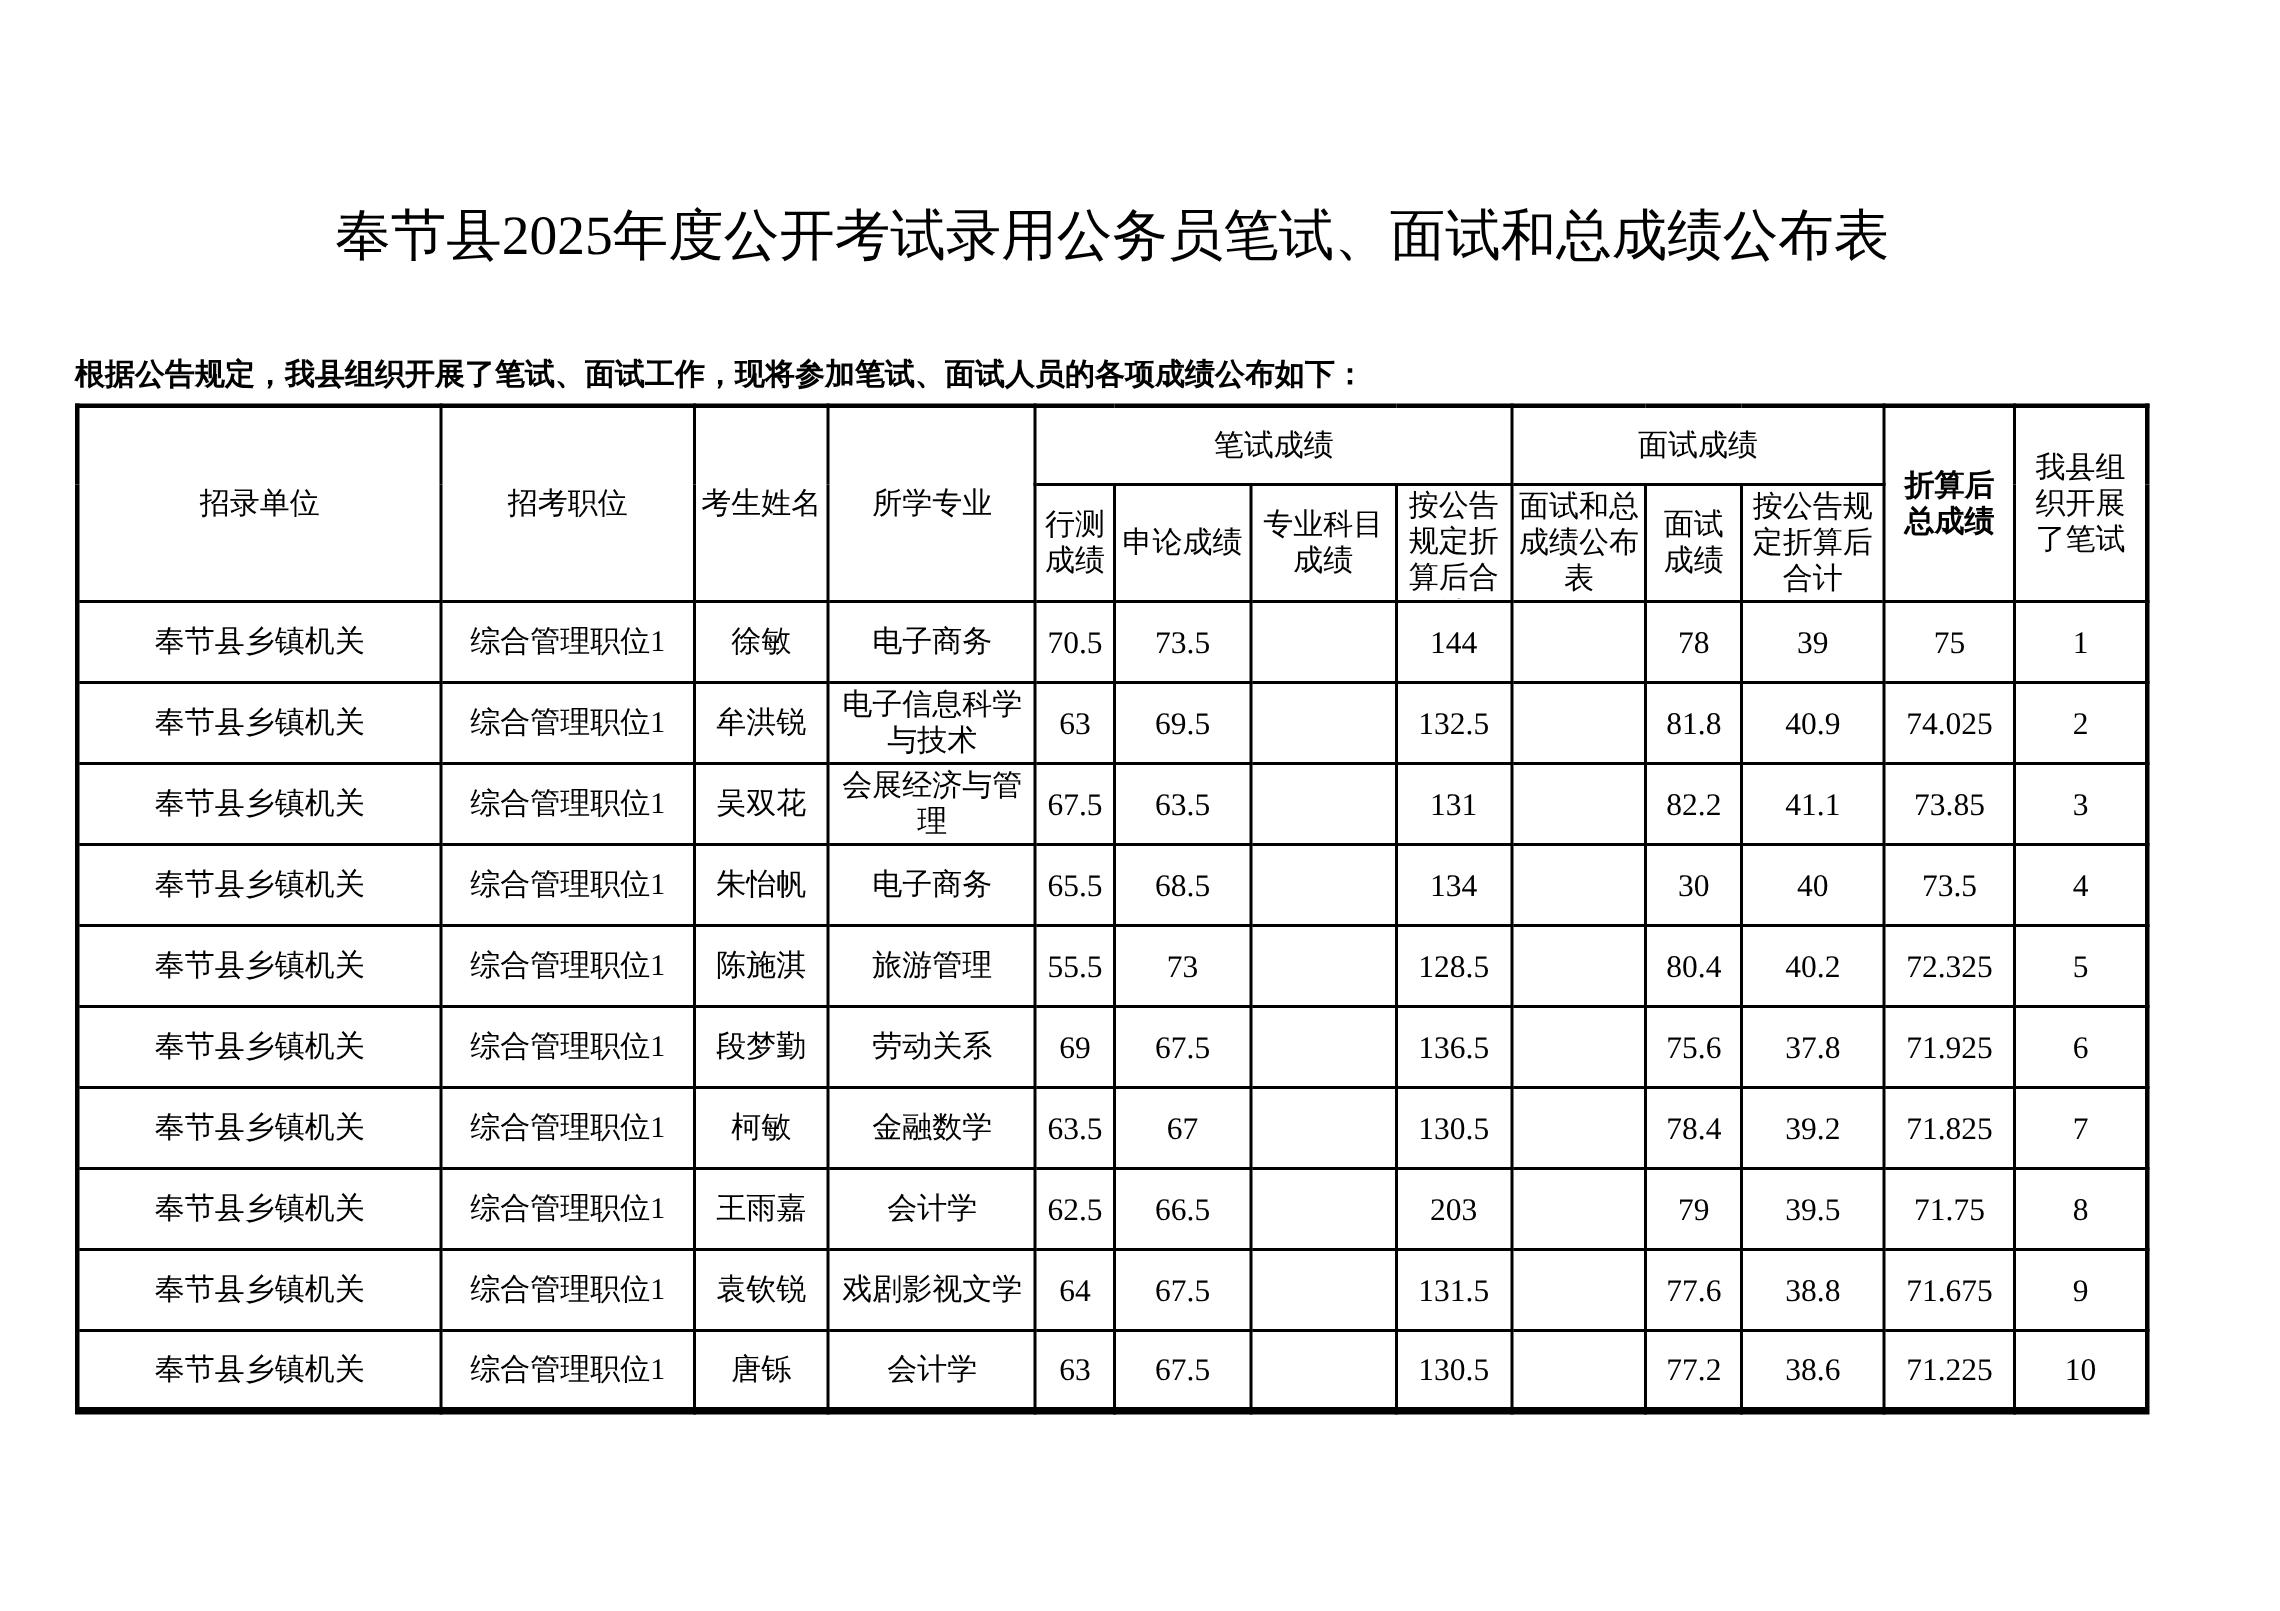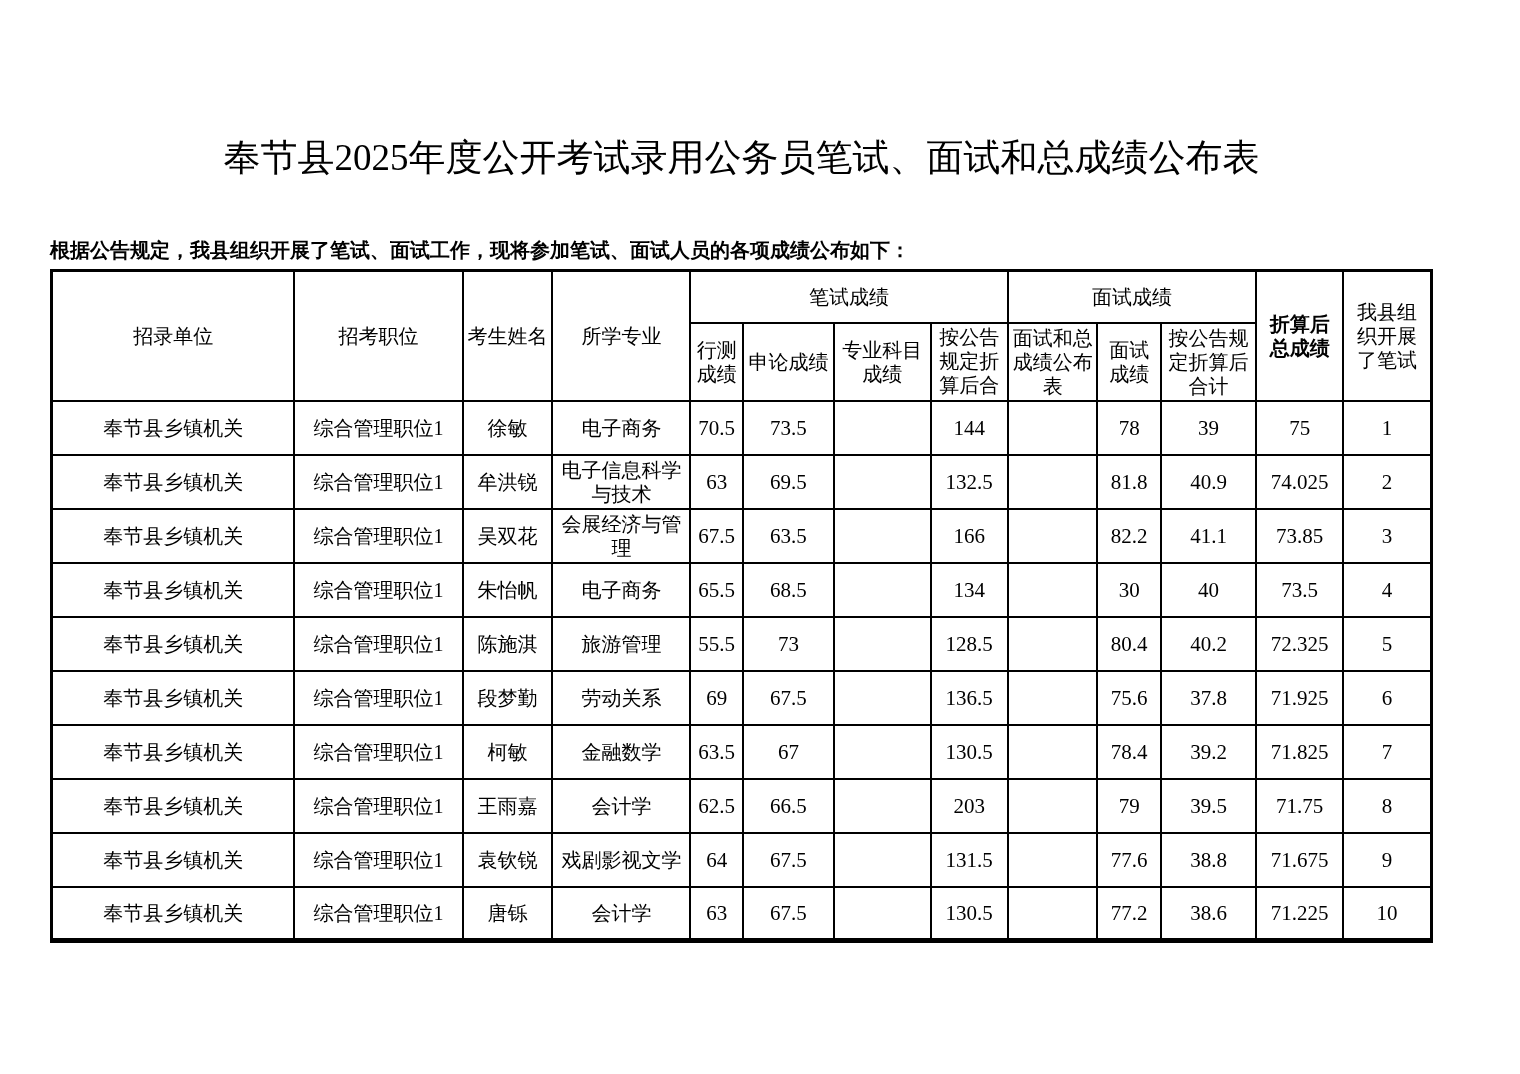--- a/index.html
+++ b/index.html
@@ -153,21 +153,21 @@
   </tr>
 
   <tr class="data-row">
     <td>奉节县乡镇机关</td>
     <td>综合管理职位1</td>
     <td>吴双花</td>
     <td>会展经济与管理</td>
     <td class="num">67.5</td>
     <td class="num">63.5</td>
     <td class="num"></td>
-    <td class="num">166</td>
+    <td class="num">131</td>
     <td class="num"></td>
     <td class="num">82.2</td>
     <td class="num">41.1</td>
     <td class="num">73.85</td>
     <td class="num">3</td>
   </tr>
 
   <tr class="data-row">
     <td>奉节县乡镇机关</td>
     <td>综合管理职位1</td>

